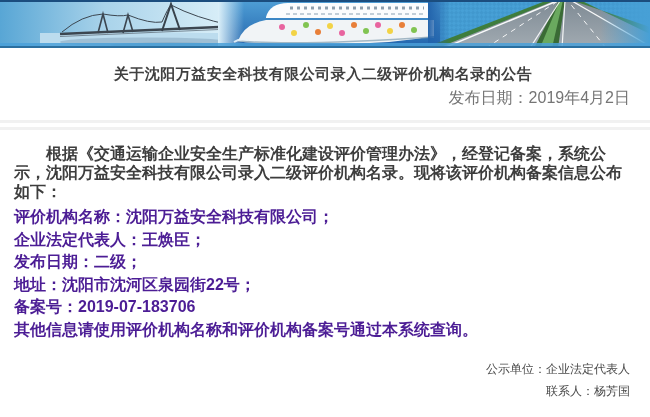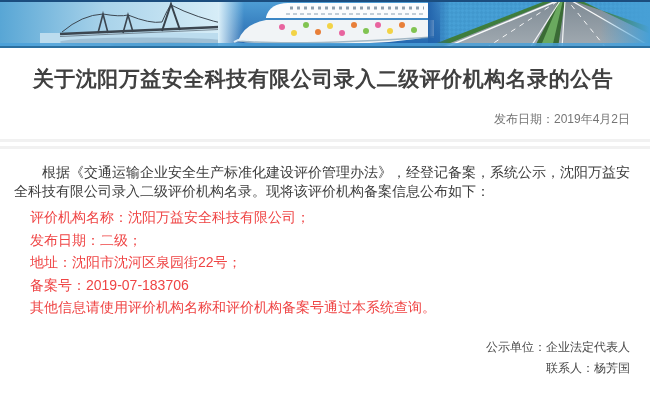--- a/index.html
+++ b/index.html
@@ -11,51 +11,52 @@
     font-family:"Liberation Sans","DejaVu Sans",sans-serif;
     color:#3d3d3d;
   }
   .banner{
     width:650px;height:48px;
     display:block;
     line-height:0;
   }
   .title{
     margin:17px 4px 0 0;
-    font-size:21px;
+    font-size:15px;
     font-weight:600;
     letter-spacing:.5px;
     text-align:center;
     color:#404040;
   }
   .pub-date{
-    margin-top:18px;
+    margin-top:4px;
     padding-right:20px;
     text-align:right;
-    font-size:12px;
+    font-size:16px;
     color:#757575;
   }
   .divider{margin-top:11px;}
   .divider .bar{height:3px;background:#f1f1f1;}
   .divider .gap{height:4px;background:#ffffff;}
   .content{
     padding:0 20px 0 14px;
-    font-size:14px;
+    font-size:16px;
+    font-weight:bold;
   }
   .intro{
     margin:14px 0 0 0;
     text-indent:2em;
     line-height:19px;
     color:#3d3d3d;
   }
   .details{margin-top:4px;}
   .details p{
-    margin:10px 16px;
+    margin:10px 0;
     line-height:12.5px;
-    color:#ef4444;
+    color:#4c1d95;
   }
   .footer{
     margin-top:27px;
     padding-right:20px;
     text-align:right;
     font-size:12px;
     color:#4a4a4a;
   }
   .footer p{margin:0 0 9px 0;line-height:12.5px;}
 </style>
@@ -168,20 +169,21 @@
     <div class="bar"></div>
     <div class="gap"></div>
     <div class="bar"></div>
   </div>
 
   <div class="content">
     <p class="intro">根据《交通运输企业安全生产标准化建设评价管理办法》，经登记备案，系统公示，沈阳万益安全科技有限公司录入二级评价机构名录。现将该评价机构备案信息公布如下：</p>
 
     <div class="details">
       <p>评价机构名称：沈阳万益安全科技有限公司；</p>
+      <p>企业法定代表人：王焕臣；</p>
       <p>发布日期：二级；</p>
       <p>地址：沈阳市沈河区泉园街22号；</p>
       <p>备案号：2019-07-183706</p>
       <p>其他信息请使用评价机构名称和评价机构备案号通过本系统查询。</p>
     </div>
   </div>
 
   <div class="footer">
     <p>公示单位：企业法定代表人</p>
     <p>联系人：杨芳国</p>

